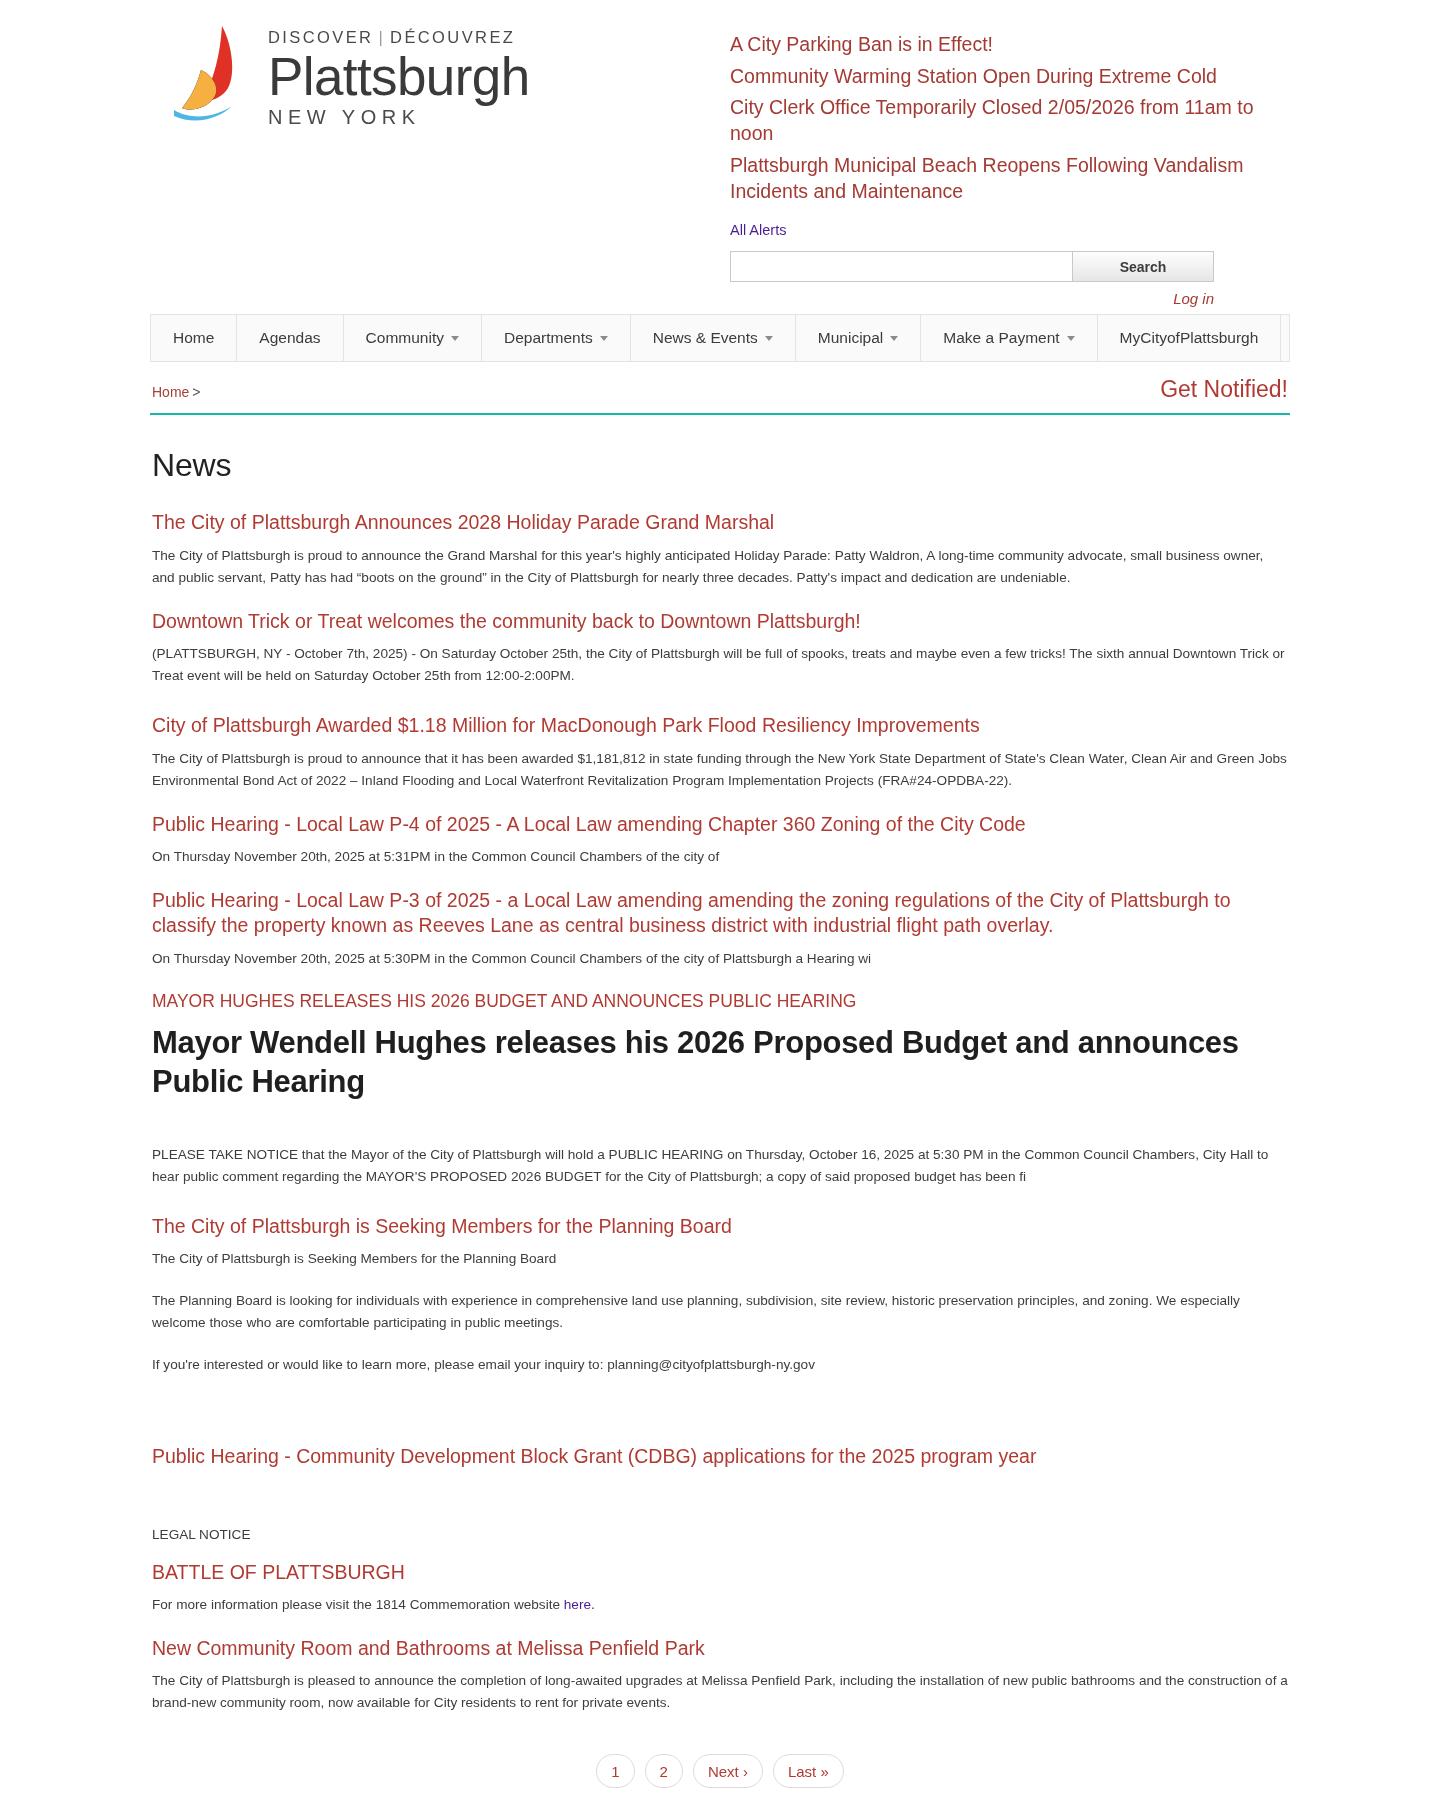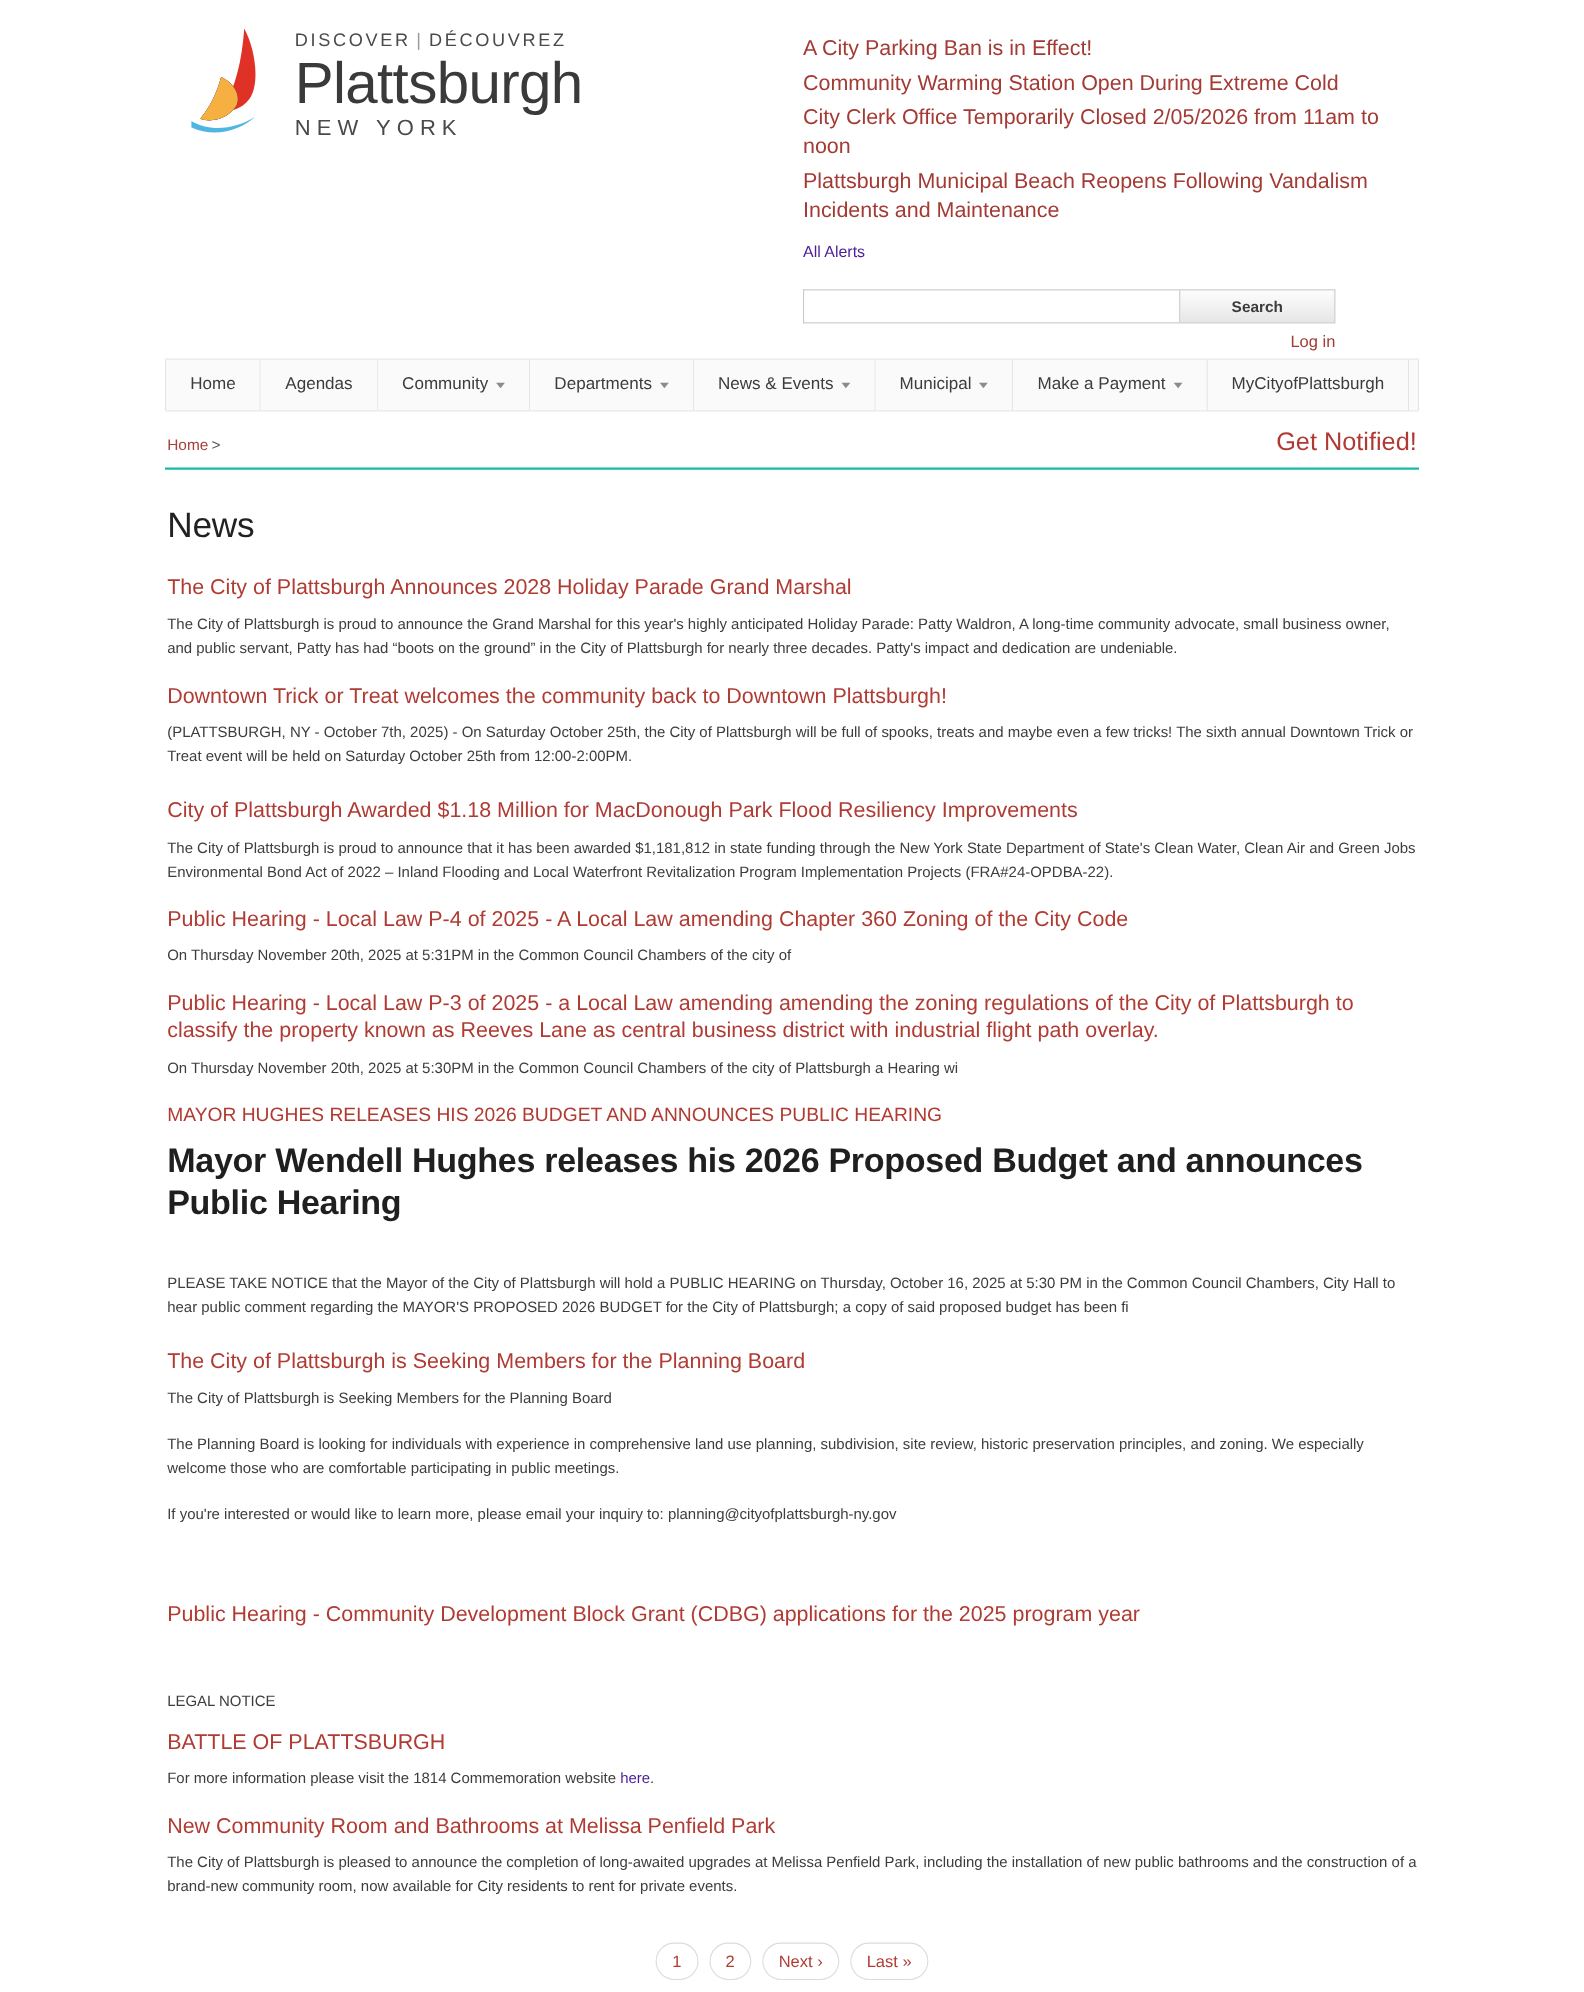--- a/index.html
+++ b/index.html
@@ -88,21 +88,21 @@
   }
   .all-alerts {
     display: inline-block;
     margin-top: 12px;
     color: #4c1d95;
     font-size: 14.5px;
     text-decoration: none;
   }
   .search-row {
     display: flex;
-    margin-top: 24px;
+    margin-top: 12px;
     width: 484px;
   }
   .search-input {
     flex: 1;
     height: 31px;
     border: 1px solid #c9c9c9;
     border-right: none;
     background: #fff;
     padding: 0 7px;
     font-size: 14px;
@@ -123,20 +123,21 @@
   }
   .login-row {
     text-align: right;
     width: 484px;
     margin-top: 8px;
   }
   .login-link {
     color: #a33a33;
     font-size: 15px;
     text-decoration: none;
+    font-style: italic;
   }
 
   
   .nav {
     display: flex;
     border: 1px solid #e2e2e2;
     border-left: none;
     border-right: none;
     background: #fafafa;
     margin-top: 6px;

